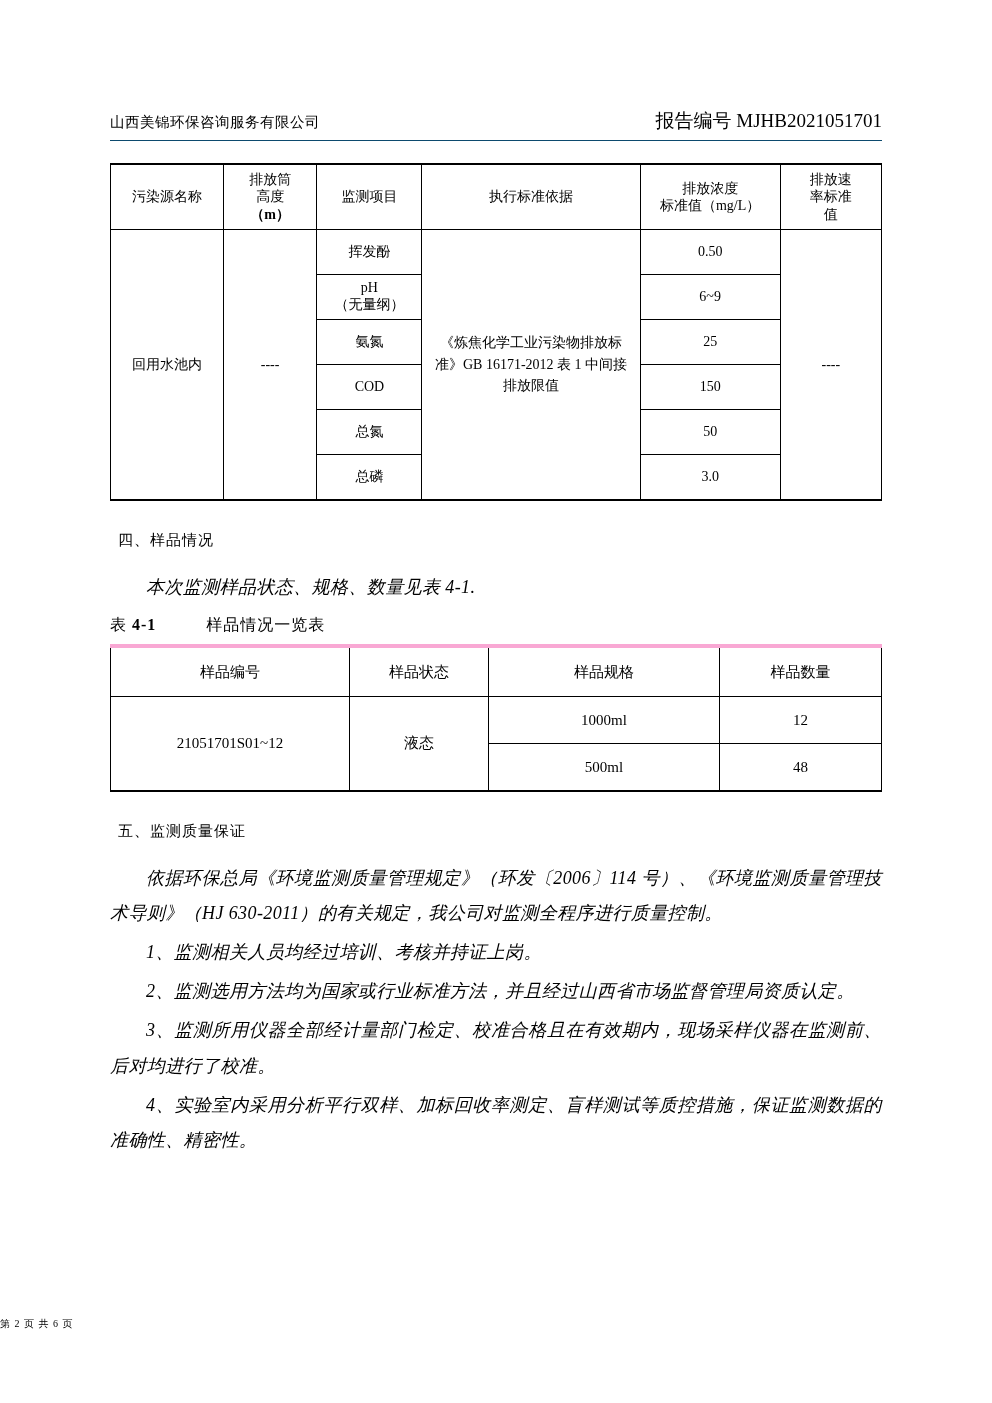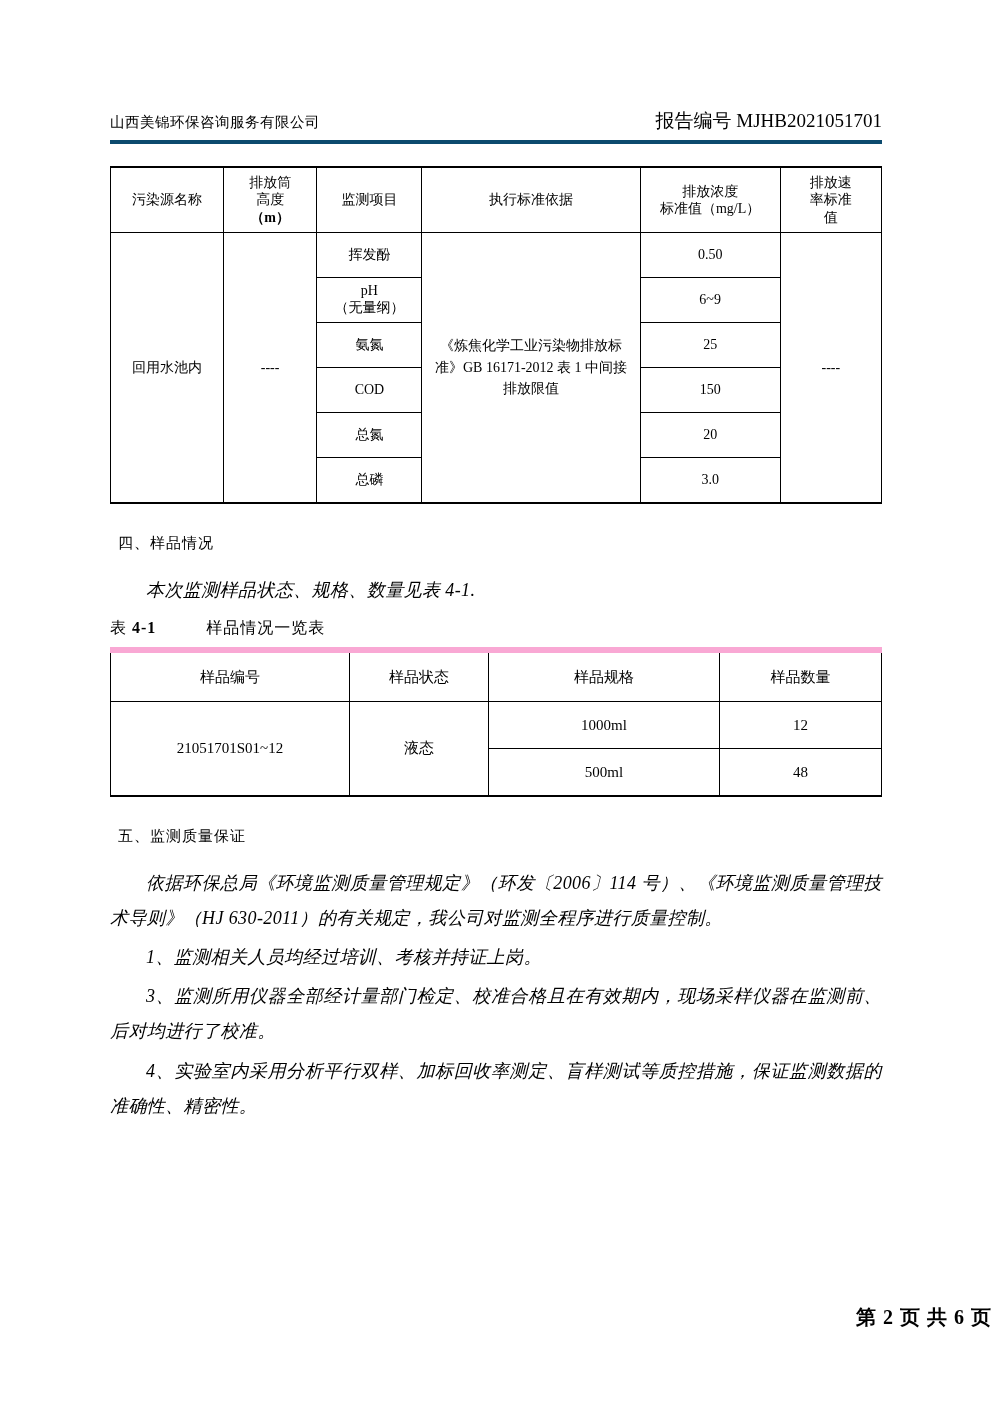--- a/index.html
+++ b/index.html
@@ -21,21 +21,21 @@
     box-sizing: border-box;
     padding: 60px 110px 0 110px;
   }
   
   .header {
     display: flex;
     justify-content: space-between;
     align-items: baseline;
     font-size: 14.5px;
     padding-bottom: 6px;
-    border-bottom: 4px solid #0c4a6e;
+    border-bottom: 1px solid #0c4a6e;
     margin-bottom: 22px;
   }
   .header .left {
     letter-spacing: 0.5px;
   }
   .header .right {
     font-size: 19px;
     margin-top: 48px;
   }
   
@@ -102,45 +102,44 @@
     letter-spacing: 1px;
   }
   .tbl-caption .num {
     font-weight: bold;
   }
   .tbl-caption .gap {
     display: inline-block;
     width: 40px;
   }
   .tbl-sample {
-    border-top: 6px solid #f9a8d4;
+    border-top: 4px solid #f9a8d4;
     border-bottom: 2px solid #000;
     font-size: 15px;
   }
   .tbl-sample td {
     height: 38px;
   }
   .tbl-sample .hdr td {
     height: 40px;
     font-size: 15px;
   }
   .s-col1 { width: 31%; }
   .s-col2 { width: 18%; }
   .s-col3 { width: 30%; }
   .s-col4 { width: 21%; }
   
   .footer {
     position: absolute;
     left: 0;
     right: 0;
     bottom: 72px;
-    text-align: right;
-    font-size: 20px;
+    text-align: left;
+    font-size: 10px;
     letter-spacing: 1px;
-    font-weight: bold;
   }
 </style>
 </head>
 <body>
 
 <div class="page">
 
   <div class="header">
     <div class="left">山西美锦环保咨询服务有限公司</div>
     <div class="right">报告编号 MJHB2021051701</div>
@@ -194,21 +193,21 @@
       <tr>
         <td>氨氮</td>
         <td>25</td>
       </tr>
       <tr>
         <td>COD</td>
         <td>150</td>
       </tr>
       <tr>
         <td>总氮</td>
-        <td>20</td>
+        <td>50</td>
       </tr>
       <tr>
         <td>总磷</td>
         <td>3.0</td>
       </tr>
     </tbody>
   </table>
 
   <h2 class="section">四、样品情况</h2>
 
@@ -245,18 +244,19 @@
         <td>500ml</td>
         <td>48</td>
       </tr>
     </tbody>
   </table>
 
   <h2 class="section">五、监测质量保证</h2>
 
   <p class="body-text">依据环保总局《环境监测质量管理规定》（环发〔2006〕114 号）、《环境监测质量管理技术导则》（HJ 630-2011）的有关规定，我公司对监测全程序进行质量控制。</p>
   <p class="body-text">1、监测相关人员均经过培训、考核并持证上岗。</p>
+  <p class="body-text">2、监测选用方法均为国家或行业标准方法，并且经过山西省市场监督管理局资质认定。</p>
   <p class="body-text">3、监测所用仪器全部经计量部门检定、校准合格且在有效期内，现场采样仪器在监测前、后对均进行了校准。</p>
   <p class="body-text">4、实验室内采用分析平行双样、加标回收率测定、盲样测试等质控措施，保证监测数据的准确性、精密性。</p>
 
   <div class="footer">第 2 页 共 6 页</div>
 
 </div>
 
 </body></html>

